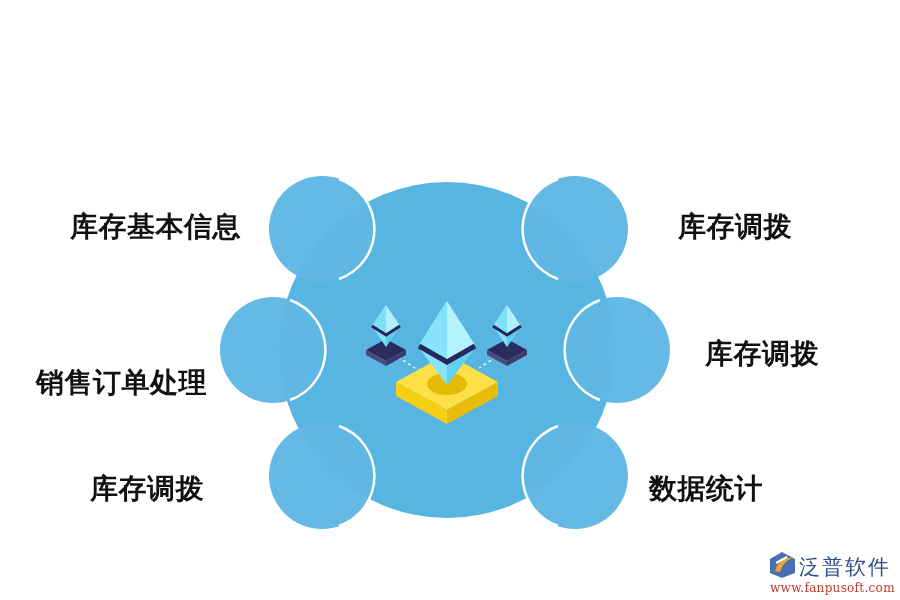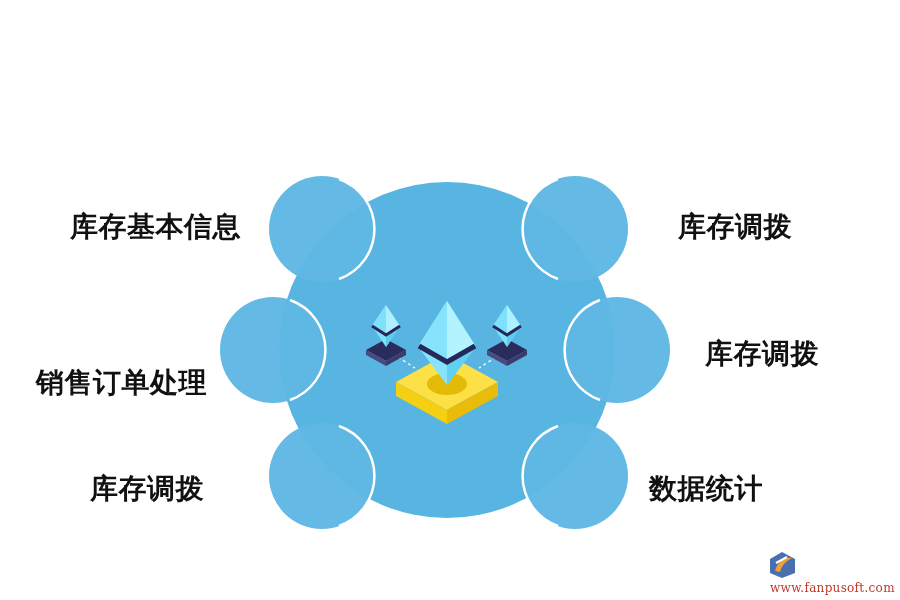--- a/index.html
+++ b/index.html
@@ -90,14 +90,15 @@
 <div class="label" style="left:705px; top:340px;">库存调拨</div>
 <div class="label" style="left:90px; top:475px;">库存调拨</div>
 <div class="label" style="left:649px; top:475px;text-align:right;">数据统计</div>
 
 <div class="logo">
   <svg width="30" height="28" viewBox="0 0 30 28" style="position:absolute; left:0; top:0;">
     <polygon points="14,1 27,8 27,22 14,27 2,22 2,8" fill="#4a6fb0"></polygon>
     <path d="M7,20 C10,10 17,6 24,7 C18,10 14,14 12,21 Z" fill="#f0a030"></path>
     <path d="M8,12 L19,6" stroke="#ffffff" stroke-width="2"></path>
   </svg>
+  <span class="logo-text">泛普软件</span>
   <span class="logo-url">www.fanpusoft.com</span>
 </div>
 
 </body></html>

